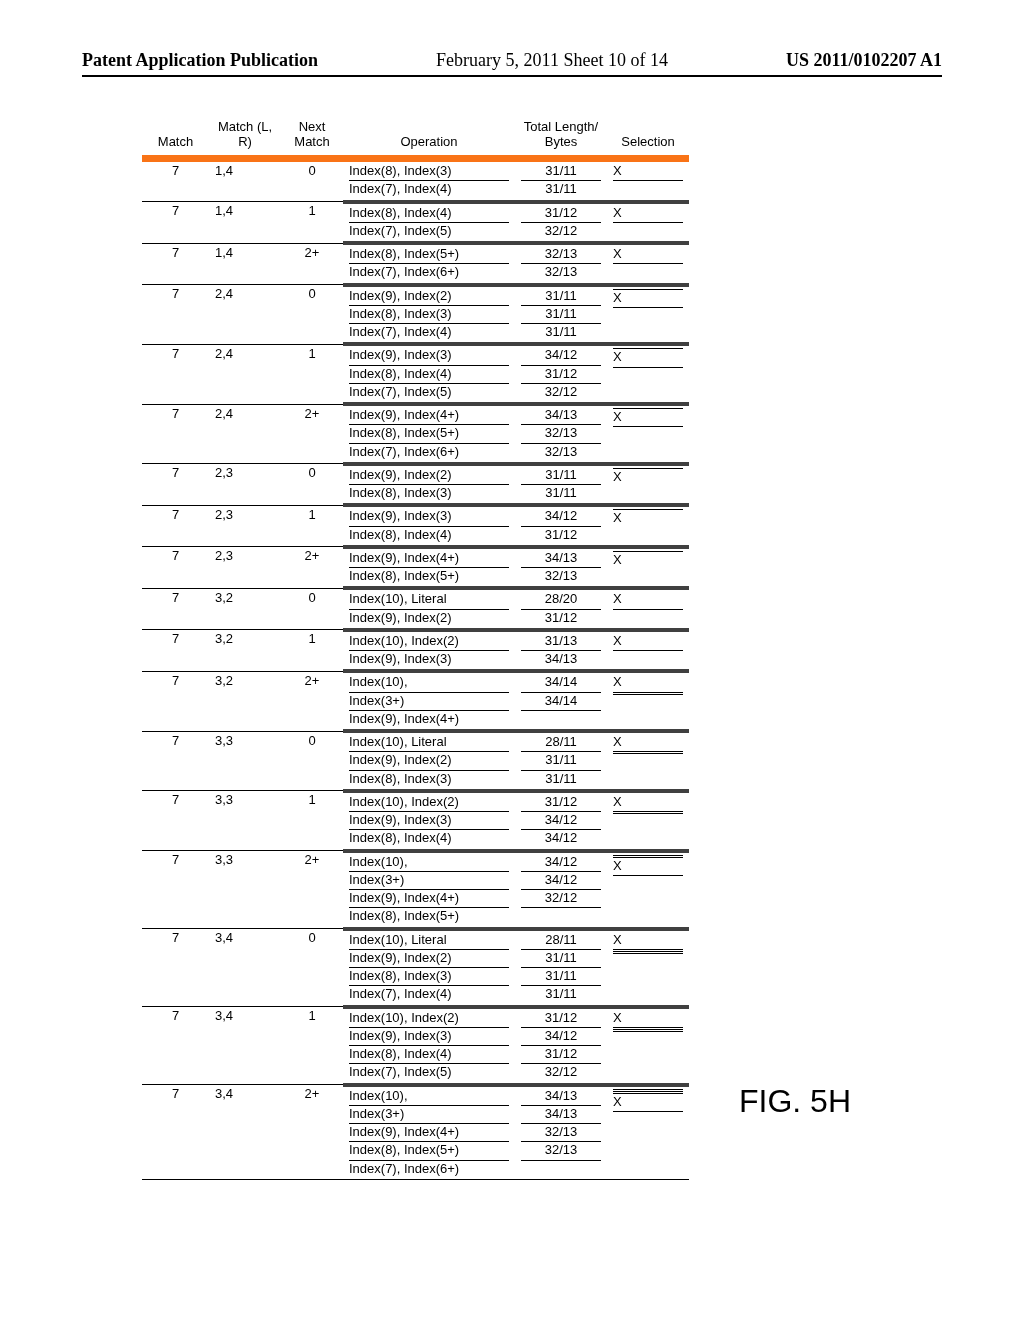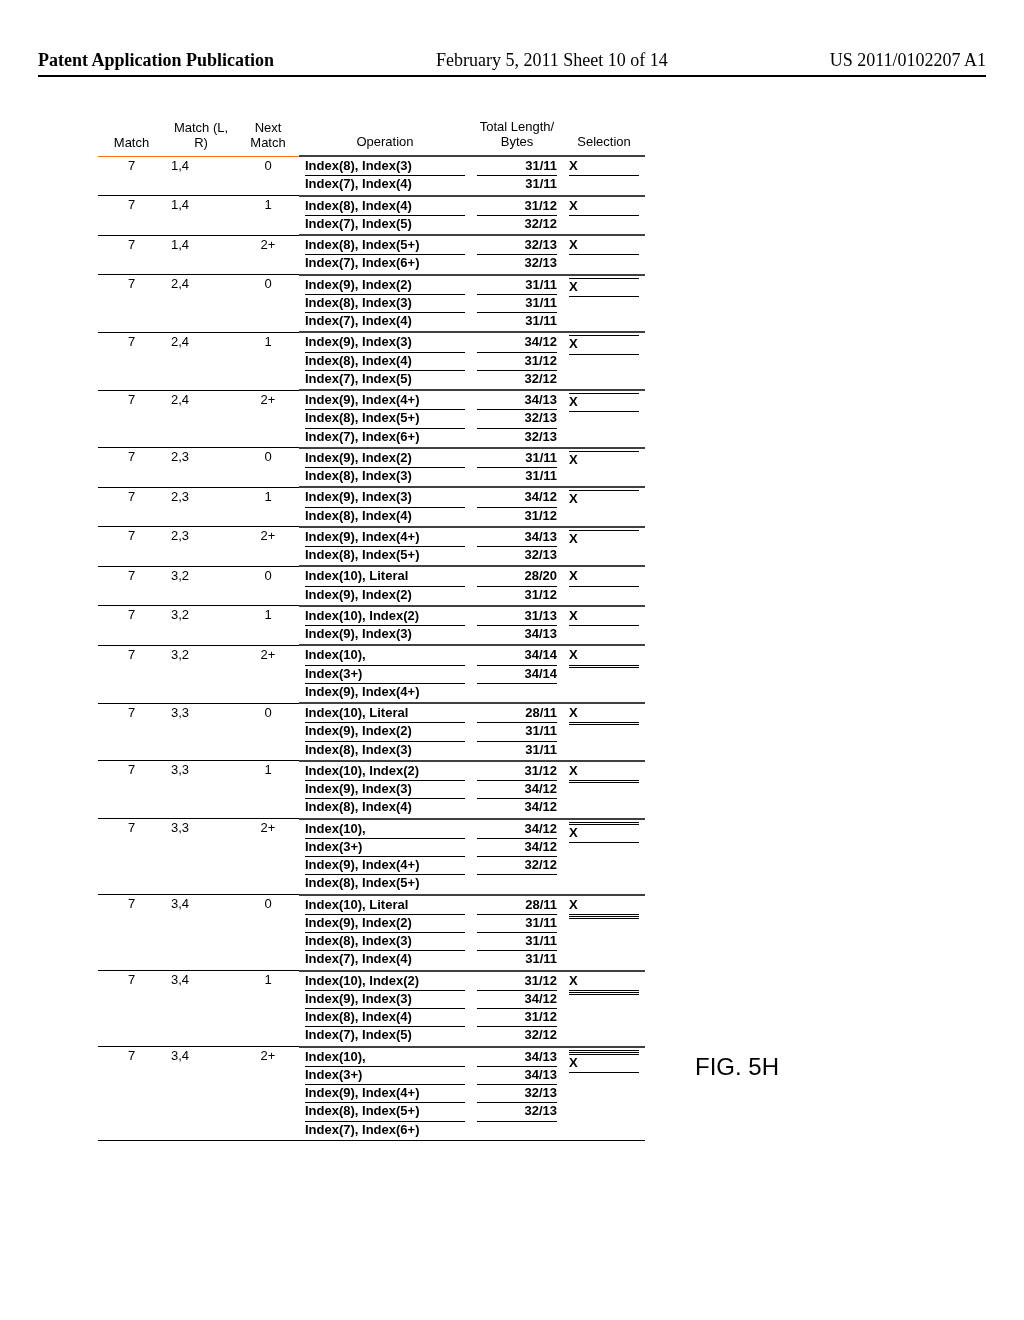--- a/index.html
+++ b/index.html
@@ -6,32 +6,32 @@
     font-family: "Times New Roman", serif;
     background: #fff;
     margin: 0;
     padding: 0;
     width: 1024px;
   }
   .page {
     width: 1024px;
     height: 1320px;
     position: relative;
-    padding: 50px 38px;
+    padding: 50px 82px;
     box-sizing: border-box;
   }
   .header-line {
     display: flex;
     justify-content: space-between;
     font-size: 18px;
     margin-bottom: 2px;
   }
   .header-left { font-weight: bold; }
   .header-center { }
-  .header-right { font-weight: normal; }
+  .header-right { font-weight: bold; }
   .header-rule {
     border: none;
     border-top: 2px solid #000;
     margin: 4px 0 40px 0;
   }
   .content {
     display: flex;
     flex-direction: row;
     align-items: flex-start;
     gap: 30px;
@@ -40,54 +40,53 @@
   table.data {
     border-collapse: collapse;
     font-family: Arial, Helvetica, sans-serif;
     font-size: 13px;
   }
   table.data th {
     font-weight: normal;
     padding: 2px 6px 6px 6px;
     text-align: center;
     vertical-align: bottom;
-    border-bottom: 1px solid #f97316;
+    border-bottom: 7px solid #f97316;
   }
   table.data td {
     padding: 1px 6px;
     vertical-align: top;
     line-height: 1.25;
     white-space: pre-line;
   }
   
   .col-length { width: 55px; text-align: center; }
   .col-match  { width: 60px; text-align: left; }
   .col-next   { width: 50px; text-align: center; }
   .col-op     { width: 160px; text-align: left; margin-left: 32px; }
-  .col-tot    { width: 80px; text-align: right; }
+  .col-tot    { width: 80px; text-align: center; }
   .col-sel    { width: 70px; text-align: left; }
   
   tr.newrow td.col-length,
   tr.newrow td.col-match,
   tr.newrow td.col-next {
     border-top: 1px solid #000;
   }
   td.op-cell, td.tot-cell, td.sel-cell {
-    border-top: 2px solid #404040;
-    font-weight: bold;
+    border-top: 4px solid #404040;
   }
   td.lastcell {
     border-bottom: 1px solid #000;
   }
   
   .mline { display: block; border-bottom: 1px solid #000; padding: 0 0 1px 0; }
   .mline:last-child { border-bottom: none; }
   .fig-label {
     font-family: Arial, Helvetica, sans-serif;
-    font-size: 24px;
+    font-size: 32px;
     font-weight: normal;
     align-self: flex-end;
     margin-bottom: 60px;
     margin-left: 20px;
   }
 </style>
 </head>
 <body>
 
 <div class="page">

